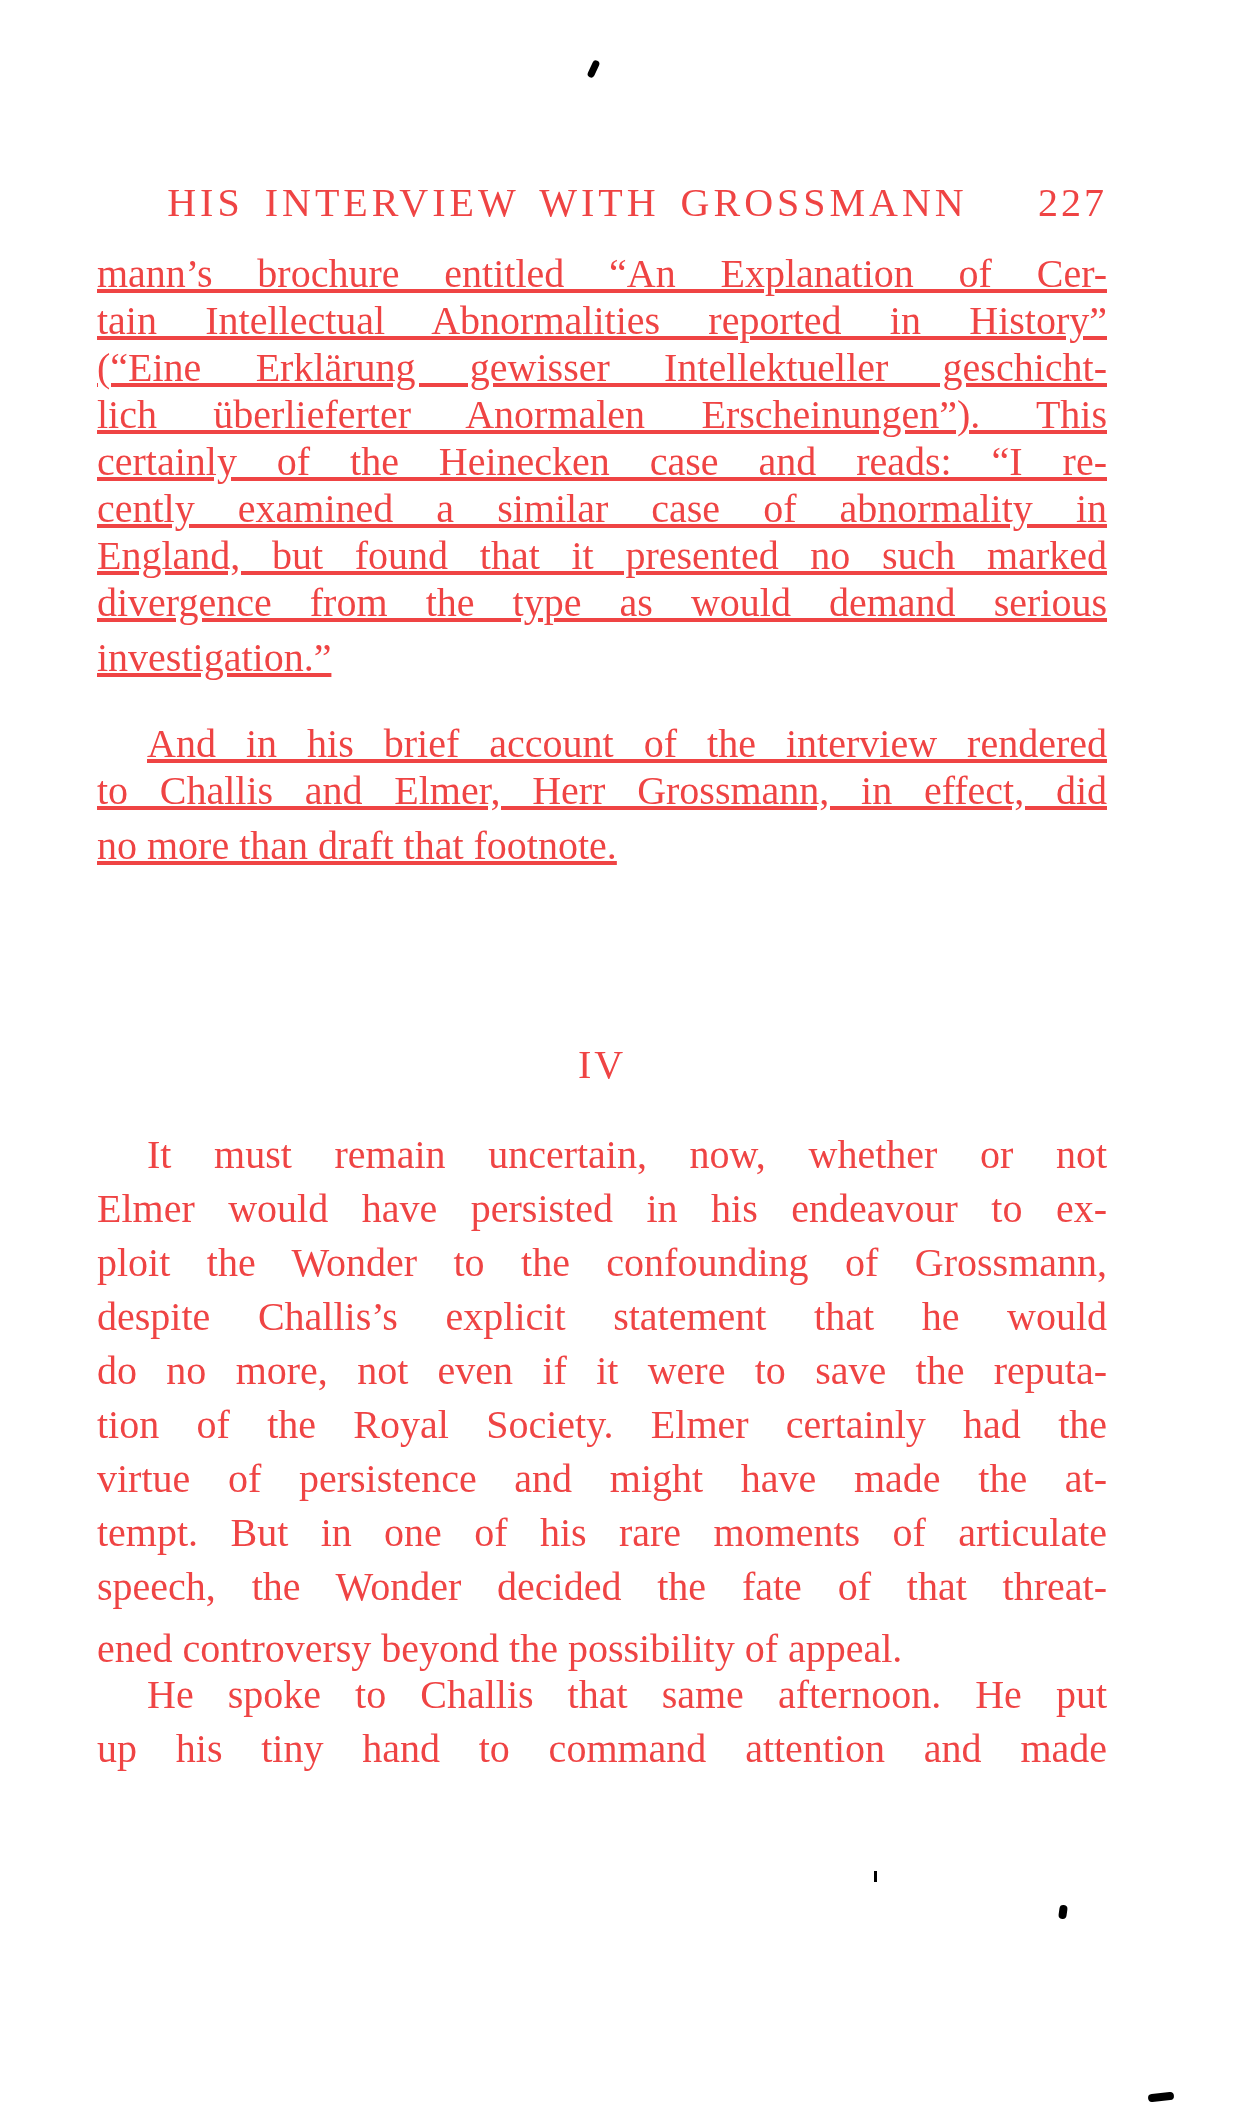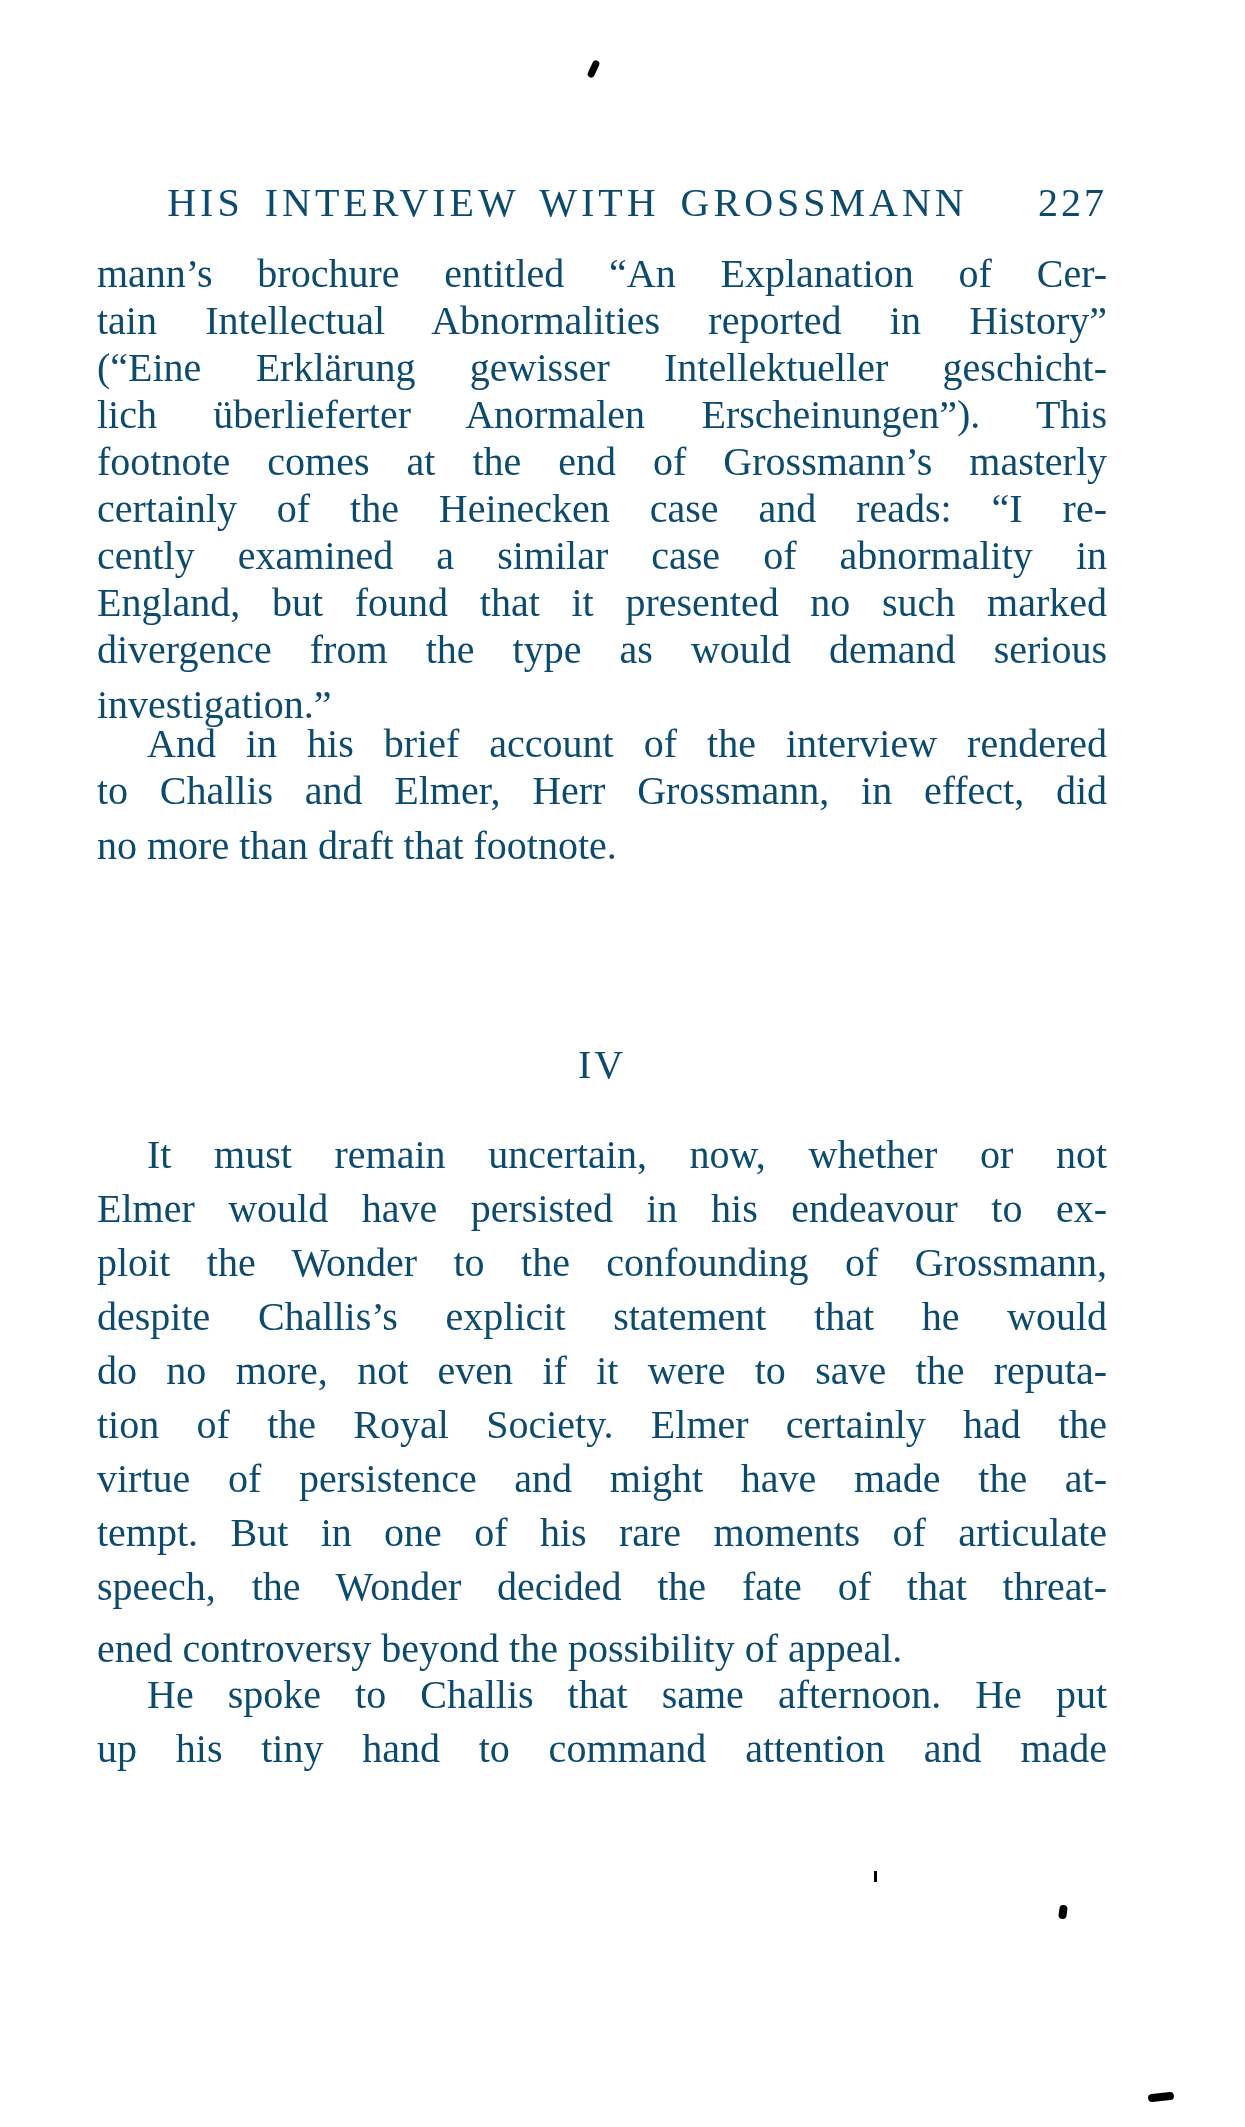--- a/index.html
+++ b/index.html
@@ -1,21 +1,21 @@
 <!DOCTYPE html>
 <html><head>
 <meta charset="utf-8">
 <style>
   html, body { margin: 0; padding: 0; background: #ffffff; }
   .page {
     position: relative;
     width: 1245px;
     height: 2127px;
     background: #ffffff;
-    color: #0c4a6e;
+    color: #ef4444;
     font-family: "Liberation Serif", "DejaVu Serif", serif;
     overflow: hidden;
   }
   .running-head {
     position: absolute;
     left: 97px;
     top: 182px;
     width: 1010px;
     display: flex;
     align-items: baseline;
@@ -37,21 +37,21 @@
     position: absolute;
     left: 97px;
     width: 1010px;
     font-size: 40px;
   }
   .line {
     text-align: justify;
     text-align-last: justify;
     -moz-text-align-last: justify;
   }
-  .s1 .line { height: 47px; line-height: 47px; }
+  .s1 .line { height: 47px; line-height: 47px; text-decoration: underline; }
   .s2 .line { height: 54px; line-height: 54px; }
   .line.indent { text-indent: 50px; }
   .line.para-end { text-align-last: left; margin-top: 8px; -moz-text-align-last: left; }
   .section-heading {
     position: absolute;
     left: 97px;
     top: 1048px;
     width: 1010px;
     text-align: center;
     font-size: 40px;
@@ -75,21 +75,20 @@
   <header class="running-head">
     <span class="head-title">HIS INTERVIEW WITH GROSSMANN</span>
     <span class="head-folio">227</span>
   </header>
 
   <section class="para s1" style="top:250px">
       <div class="line">mann’s brochure entitled “An Explanation of Cer-</div>
       <div class="line">tain Intellectual Abnormalities reported in History”</div>
       <div class="line">(“Eine Erklärung gewisser Intellektueller geschicht-</div>
       <div class="line">lich überlieferter Anormalen Erscheinungen”).  This</div>
-      <div class="line">footnote comes at the end of Grossmann’s masterly</div>
       <div class="line">certainly of the Heinecken case and reads:  “I re-</div>
       <div class="line">cently examined a similar case of abnormality in</div>
       <div class="line">England, but found that it presented no such marked</div>
       <div class="line">divergence from the type as would demand serious</div>
       <div class="line para-end">investigation.”</div>
     </section>
 
   <section class="para s1" style="top:720px">
       <div class="line indent">And in his brief account of the interview rendered</div>
       <div class="line">to Challis and Elmer, Herr Grossmann, in effect, did</div>

